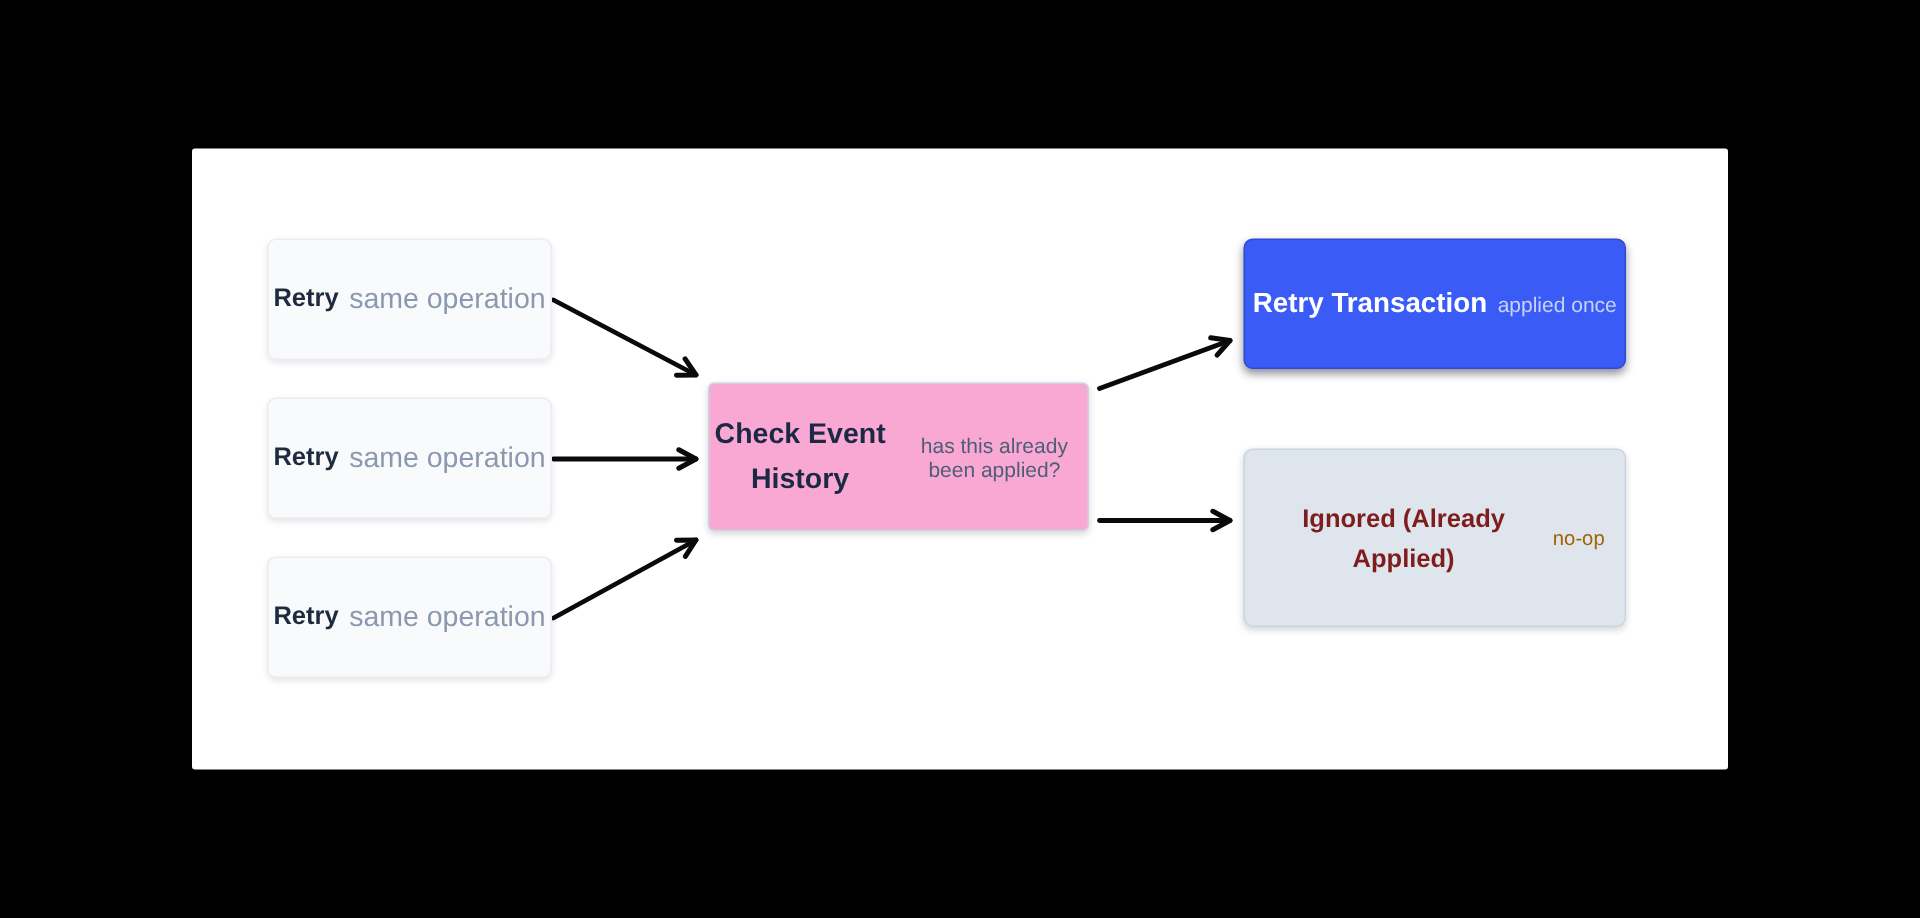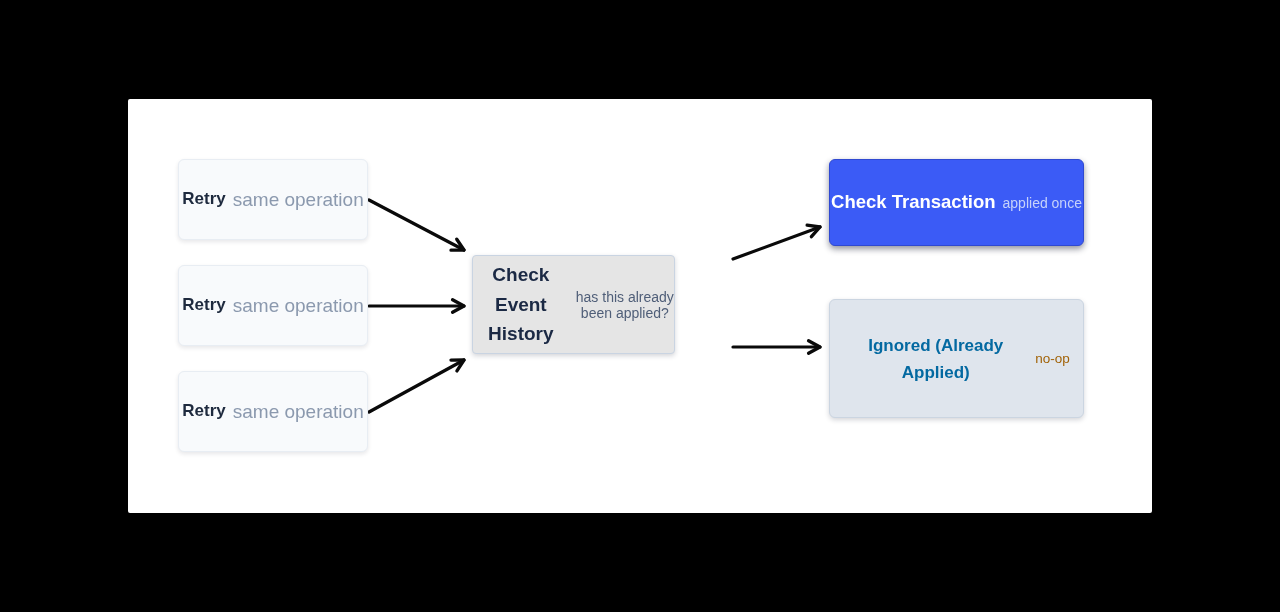--- a/index.html
+++ b/index.html
@@ -43,22 +43,22 @@
   }
   .node-light {
     background: #f8fafc;
     border: 1px solid #e8edf3;
     box-shadow: 0 2px 4px rgba(15,23,42,0.10);
   }
   .node-retry-1 { left: 50px; top: 60px;  width: 190px; height: 81px; }
   .node-retry-2 { left: 50px; top: 166px; width: 190px; height: 81px; }
   .node-retry-3 { left: 50px; top: 272px; width: 190px; height: 81px; }
   .node-check {
-    left: 344px; top: 156px; width: 203px; height: 99px;
-    background: #e5e5e5;
+    left: 344px; top: 156px; width: 254px; height: 99px;
+    background: #f9a8d4;
     border: 1px solid #c9d4e2;
     border-radius: 4px;
     box-shadow: 0 2px 5px rgba(15,23,42,0.18);
   }
   .node-check .title { font-size: 19px; color: #1b2944; }
   .node-check .subtitle {
     font-size: 14px;
     color: #4f5e78;
   }
   .node-apply {
@@ -70,21 +70,21 @@
   .node-apply .title { font-size: 18.5px; color: #ffffff; }
   .node-apply .subtitle { font-size: 14px; color: #c6d2fa; }
   .node-ignored {
     left: 701px; top: 200px; width: 255px; height: 119px;
     background: #dfe5ed;
     border: 1px solid #cbd5e1;
     box-shadow: 0 2px 5px rgba(15,23,42,0.18);
   }
   .node-ignored .title {
     font-size: 17px;
-    color: #0369a1;
+    color: #7f1d1d;
     max-width: 185px;
     line-height: 27px;
   }
   .node-ignored .subtitle { font-size: 13.5px; color: #a16207; text-align: right; }
 </style>
 </head>
 <body>
 
 <div class="canvas">
 
@@ -115,21 +115,21 @@
     <div class="title">Retry</div>
     <div class="subtitle">same operation</div>
   </div>
 
   <div class="node node-check">
     <div class="title">Check Event History</div>
     <div class="subtitle">has this already been applied?</div>
   </div>
 
   <div class="node node-apply">
-    <div class="title">Check Transaction</div>
+    <div class="title">Retry Transaction</div>
     <div class="subtitle">applied once</div>
   </div>
 
   <div class="node node-ignored">
     <div class="title">Ignored (Already Applied)</div>
     <div class="subtitle">no-op</div>
   </div>
 
 </div>
 

